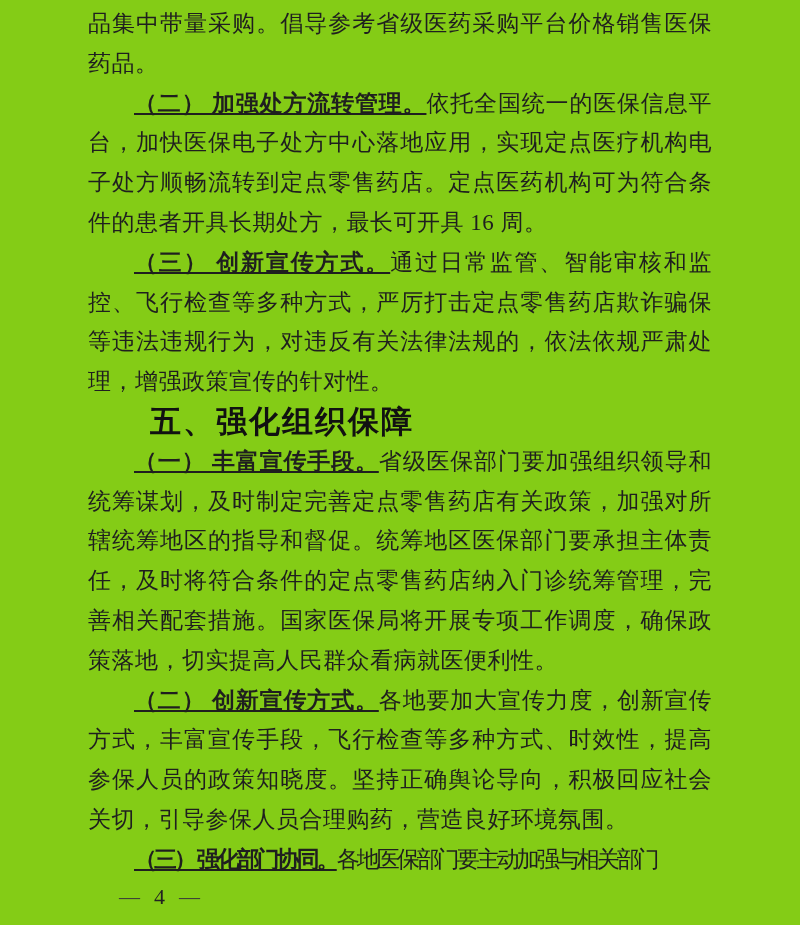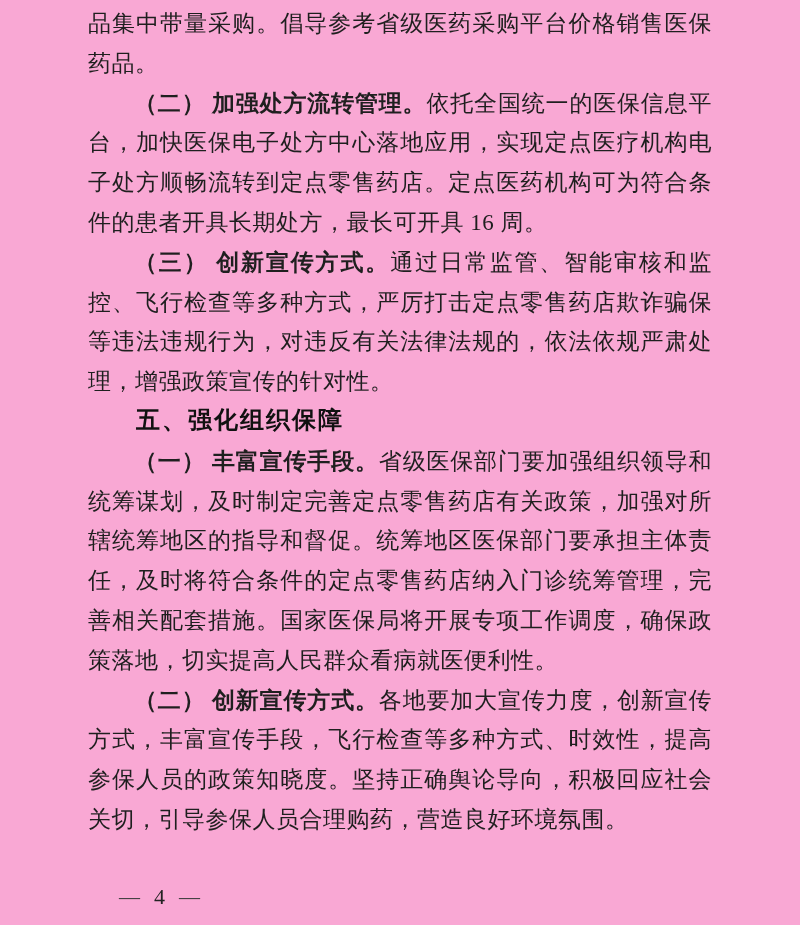--- a/index.html
+++ b/index.html
@@ -7,44 +7,44 @@
   body {
     width: 800px;
     height: 925px;
     position: relative;
     overflow: hidden;
     font-family: "Liberation Serif", "DejaVu Serif", serif;
   }
   .page {
     position: absolute;
     inset: 0;
-    background: #f9a8d4;
+    background: #84cc16;
     overflow: hidden;
   }
   .content {
     position: absolute;
     left: 88px;
     top: 4px;
     width: 624px;
     color: #1f1f1f;
   }
   .para {
     font-size: 23px;
     line-height: 39.8px;
     letter-spacing: 0.5px;
     text-align: justify;
     text-justify: inter-ideograph;
     text-indent: 2em;
   }
   .para.continuation { text-indent: 0; }
-  .para .lead { font-weight: 700; }
+  .para .lead { font-weight: 700; text-decoration: underline; }
   .para.tight { letter-spacing: -3px; }
   .heading {
-    font-family: Liberation Mono, monospace;
-    font-size: 24px;
+    font-family: Liberation Serif, serif;
+    font-size: 31px;
     line-height: 39.8px;
     font-weight: 700;
     color: #111111;
     text-indent: 2em;
     letter-spacing: 2px;
   }
   .page-footer {
     position: absolute;
     left: 119px;
     top: 884px;
@@ -68,20 +68,21 @@
     <p class="para"><b class="lead">（二） 加强处方流转管理。</b><span class="body-text">依托全国统一的医保信息平台，加快医保电子处方中心落地应用，实现定点医疗机构电子处方顺畅流转到定点零售药店。定点医药机构可为符合条件的患者开具长期处方，最长可开具 16 周。</span></p>
 
     <p class="para"><b class="lead">（三） 创新宣传方式。</b><span class="body-text">通过日常监管、智能审核和监控、飞行检查等多种方式，严厉打击定点零售药店欺诈骗保等违法违规行为，对违反有关法律法规的，依法依规严肃处理，增强政策宣传的针对性。</span></p>
 
     <h2 class="heading">五、强化组织保障</h2>
 
     <p class="para"><b class="lead">（一） 丰富宣传手段。</b><span class="body-text">省级医保部门要加强组织领导和统筹谋划，及时制定完善定点零售药店有关政策，加强对所辖统筹地区的指导和督促。统筹地区医保部门要承担主体责任，及时将符合条件的定点零售药店纳入门诊统筹管理，完善相关配套措施。国家医保局将开展专项工作调度，确保政策落地，切实提高人民群众看病就医便利性。</span></p>
 
     <p class="para"><b class="lead">（二） 创新宣传方式。</b><span class="body-text">各地要加大宣传力度，创新宣传方式，丰富宣传手段，飞行检查等多种方式、时效性，提高参保人员的政策知晓度。坚持正确舆论导向，积极回应社会关切，引导参保人员合理购药，营造良好环境氛围。</span></p>
 
+    <p class="para tight"><b class="lead">（三） 强化部门协同。</b><span class="body-text">各地医保部门要主动加强与相关部门</span></p>
 
   </main>
 
   <footer class="page-footer">
     <span class="dash">—</span>
     <span class="page-num">4</span>
     <span class="dash">—</span>
   </footer>
 </div>
 

